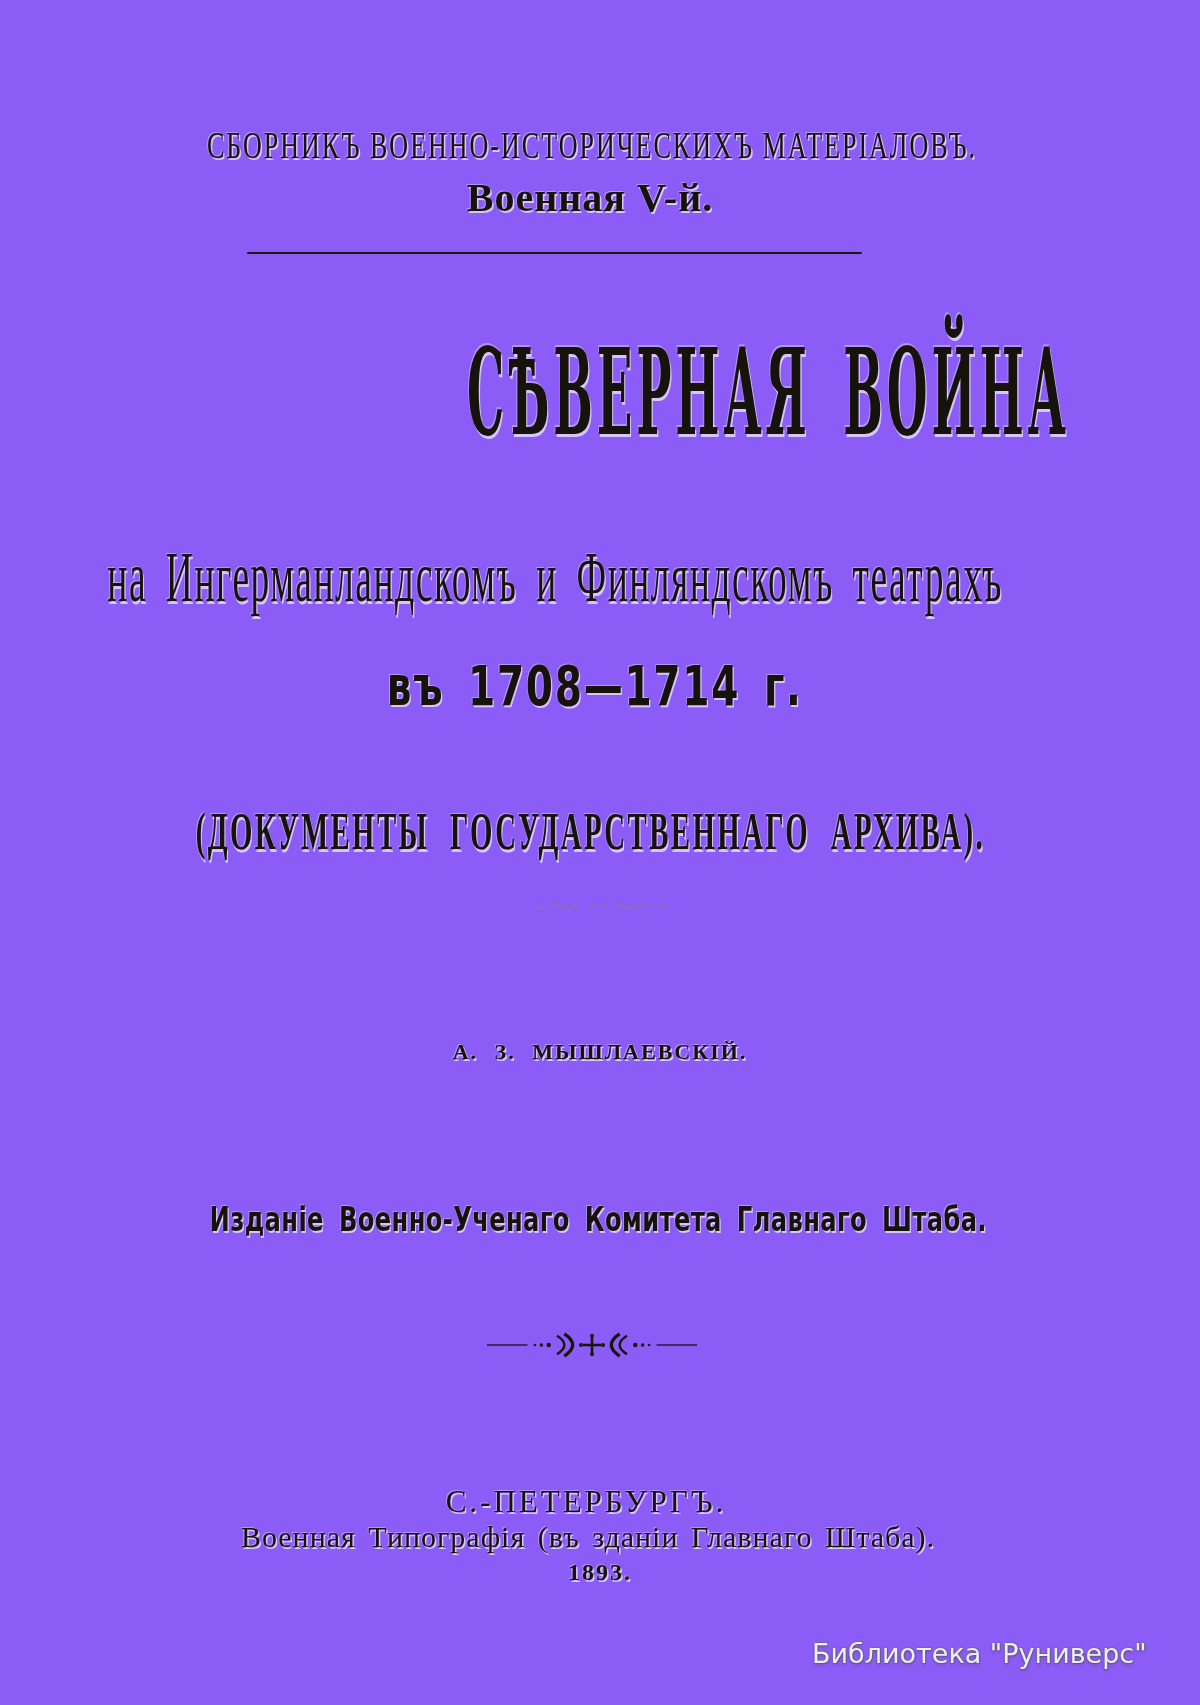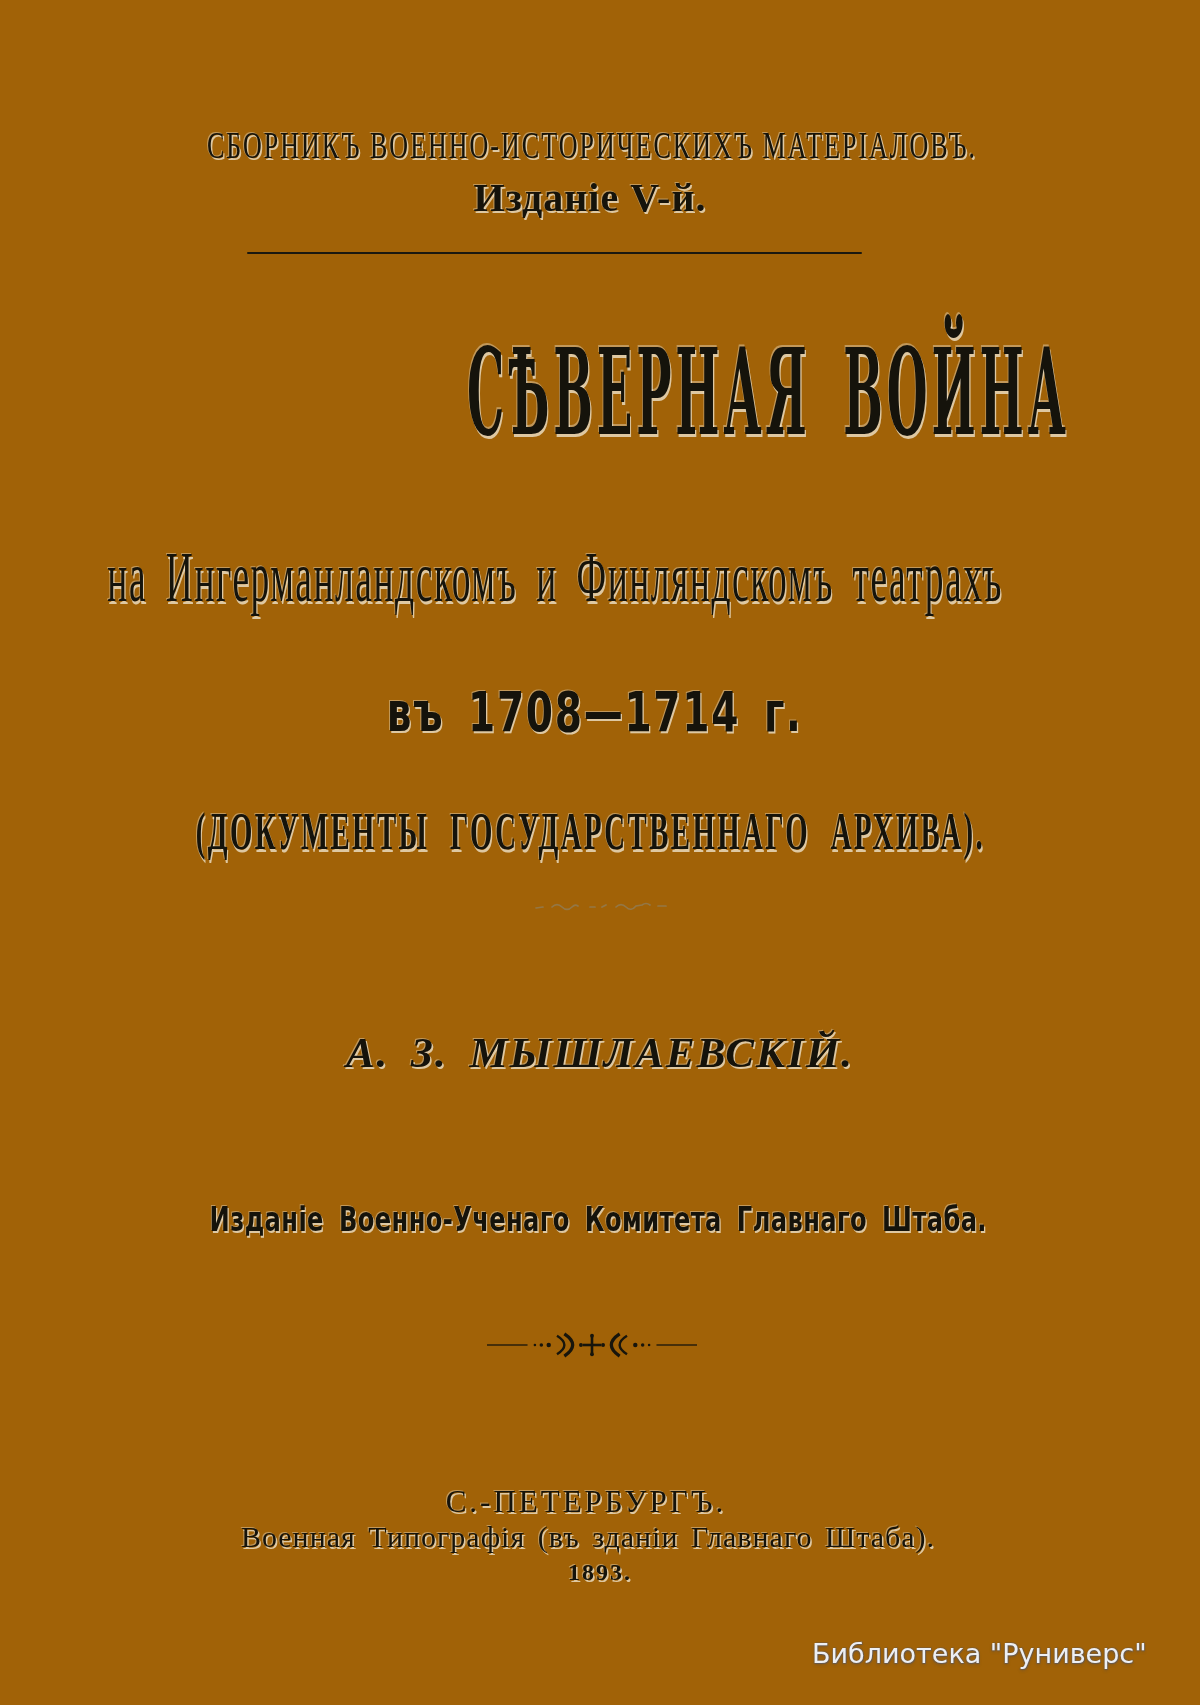--- a/index.html
+++ b/index.html
@@ -1,20 +1,20 @@
 <!DOCTYPE html>
 <html><head>
 <meta charset="utf-8">
 <style>
   html,body{margin:0;padding:0;background:#9a8d5c;}
   .page{
     position:relative;
     width:1200px;height:1705px;
     margin:0 auto;
-    background:#a16207;
+    background:#8b5cf6;
     overflow:hidden;
     font-family:"Liberation Serif","DejaVu Serif",serif;
     color:#15130b;
   }
   .line{
     position:absolute;left:0;width:1200px;
     display:flex;justify-content:center;align-items:center;
     white-space:nowrap;
   }
   .halo{ text-shadow:1.5px 1.5px 0 rgba(255,255,246,0.65), -1px -1px 0 rgba(255,255,246,0.35); }
@@ -46,21 +46,21 @@
     transform:translateX(-45px) scale(0.78,2.0);
   }
   
   .subtitle{ top:528px;height:96px; }
   .subtitle span{
     display:inline-block;
     font-size:48px;font-weight:400;letter-spacing:2px;word-spacing:10px;
     transform:translateX(-45px) scale(0.78,1.5);
   }
   
-  .years{ top:684px;height:56px; }
+  .years{ top:658px;height:56px; }
   .years span{
     display:inline-block;
     font-family:"DejaVu Sans",sans-serif;
     font-size:46px;font-weight:700;letter-spacing:2px;word-spacing:10px;
     transform:translateX(-5px) scale(0.85,1.2);
   }
   
   .source-note{ top:794px;height:76px; }
   .source-note span{
     display:inline-block;
@@ -71,21 +71,21 @@
   .squiggle{ top:896px;height:22px; }
   .squiggle svg{ transform:translateX(2px); opacity:0.6; }
   
   .author-role{ top:974px;height:48px; }
   .author-role span{
     display:inline-block;font-size:31px;letter-spacing:1px;word-spacing:13px;
     transform:scale(1,1.1);
   }
   .author-name{ top:1026px;height:52px; }
   .author-name span{
-    display:inline-block;font-size:43px;font-weight:700;letter-spacing:2px;word-spacing:9px;font-style:italic;
+    display:inline-block;font-size:22px;font-weight:700;letter-spacing:2px;word-spacing:9px;
   }
   
   .edition{ top:1194px;height:50px; }
   .edition span{
     display:inline-block;
     font-family:"DejaVu Sans",sans-serif;
     font-size:31px;font-weight:700;letter-spacing:0.5px;word-spacing:8px;
     transform:translateX(-2px) scale(0.78,1.1);
   }
   
@@ -115,21 +115,21 @@
 </head>
 <body>
 
 <div class="page">
 
   <div class="line series">
     <span class="halo">СБОРНИКЪ ВОЕННО-ИСТОРИЧЕСКИХЪ МАТЕРІАЛОВЪ.</span>
   </div>
 
   <div class="line issue">
-    <span class="halo">Изданіе V-й.</span>
+    <span class="halo">Военная V-й.</span>
   </div>
 
   <div class="title-rule"></div>
 
   <div class="line main-title">
     <span class="halo">СѢВЕРНАЯ ВОЙНА</span>
   </div>
 
   <div class="line subtitle">
     <span class="halo">на Ингерманландскомъ и Финляндскомъ театрахъ</span>

